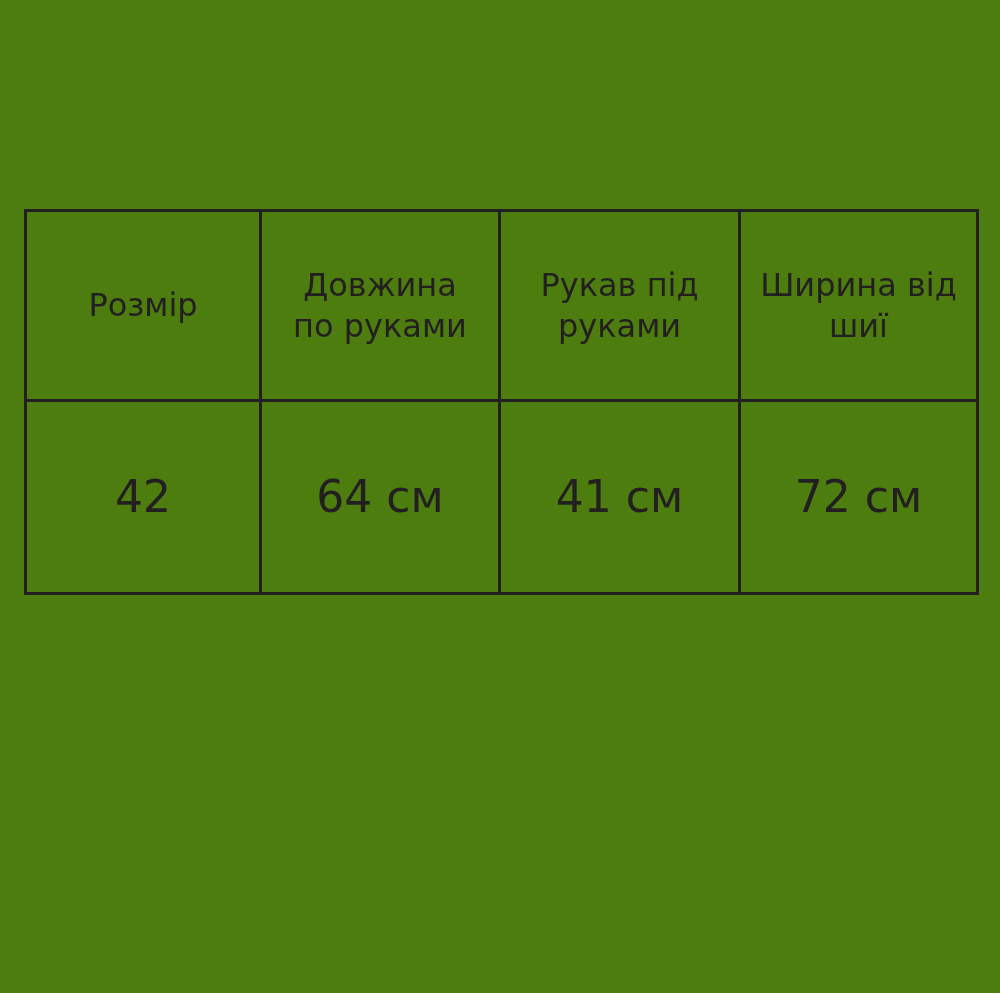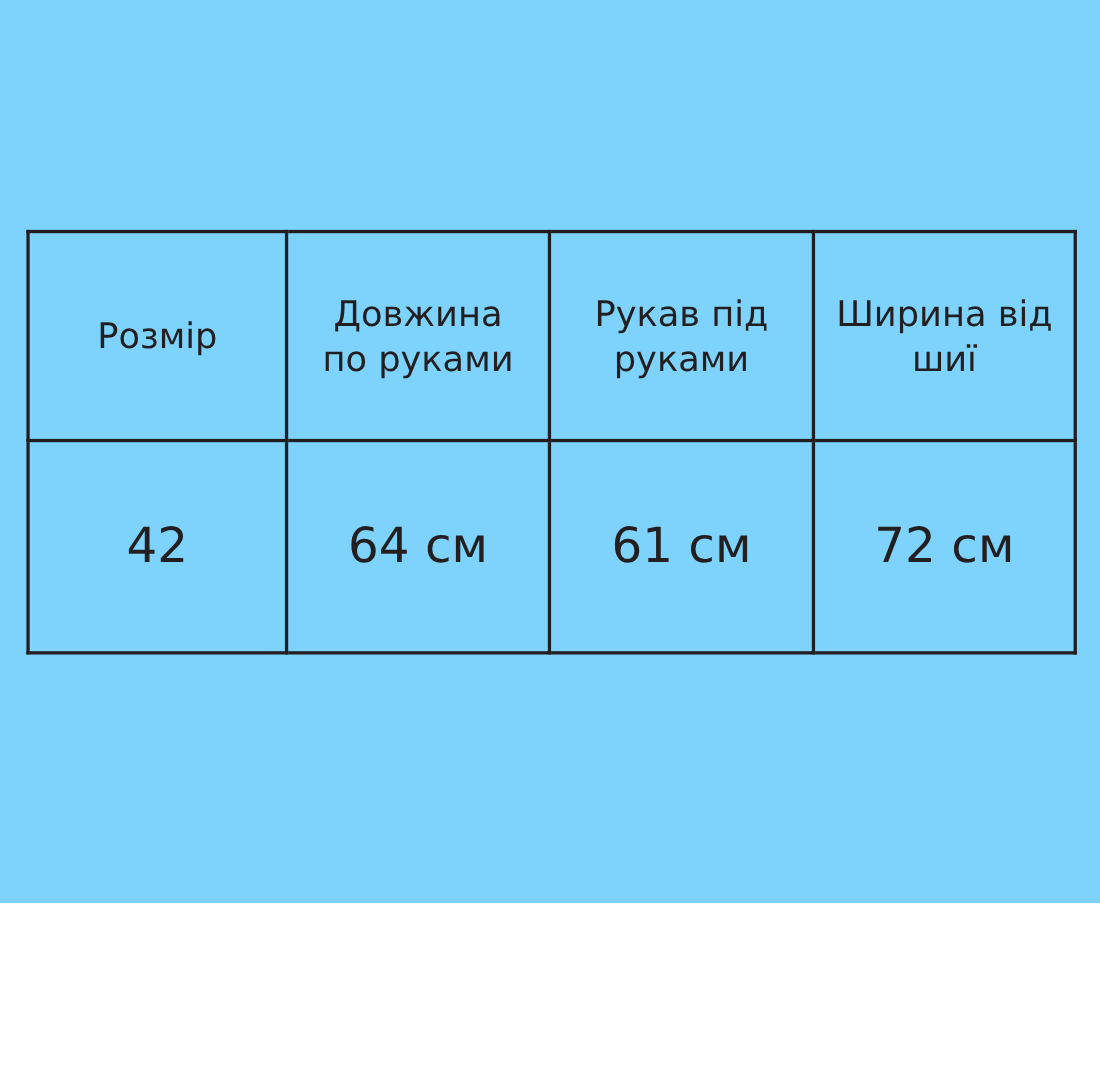--- a/index.html
+++ b/index.html
@@ -14,22 +14,22 @@
     color: #231f20;
     position: relative;
     overflow: hidden;
   }
 
   .sheet {
     position: absolute;
     left: 0;
     top: 0;
     width: 1000px;
-    height: 821px;
-    background: #7dd3fc;
+    height: 993px;
+    background: #4d7c0f;
   }
 
   .size-table {
     position: absolute;
     left: 24px;
     top: 209px;
     width: 952px;
     border-collapse: collapse;
     table-layout: fixed;
   }
@@ -93,19 +93,19 @@
         <th>
           <span class="hdr-line">Ширина від</span>
           <span class="hdr-line">шиї</span>
         </th>
       </tr>
     </thead>
     <tbody>
       <tr>
         <td>42</td>
         <td>64 см</td>
-        <td>61 см</td>
+        <td>41 см</td>
         <td>72 см</td>
       </tr>
     </tbody>
   </table>
 
 </div>
 
 </body></html>

